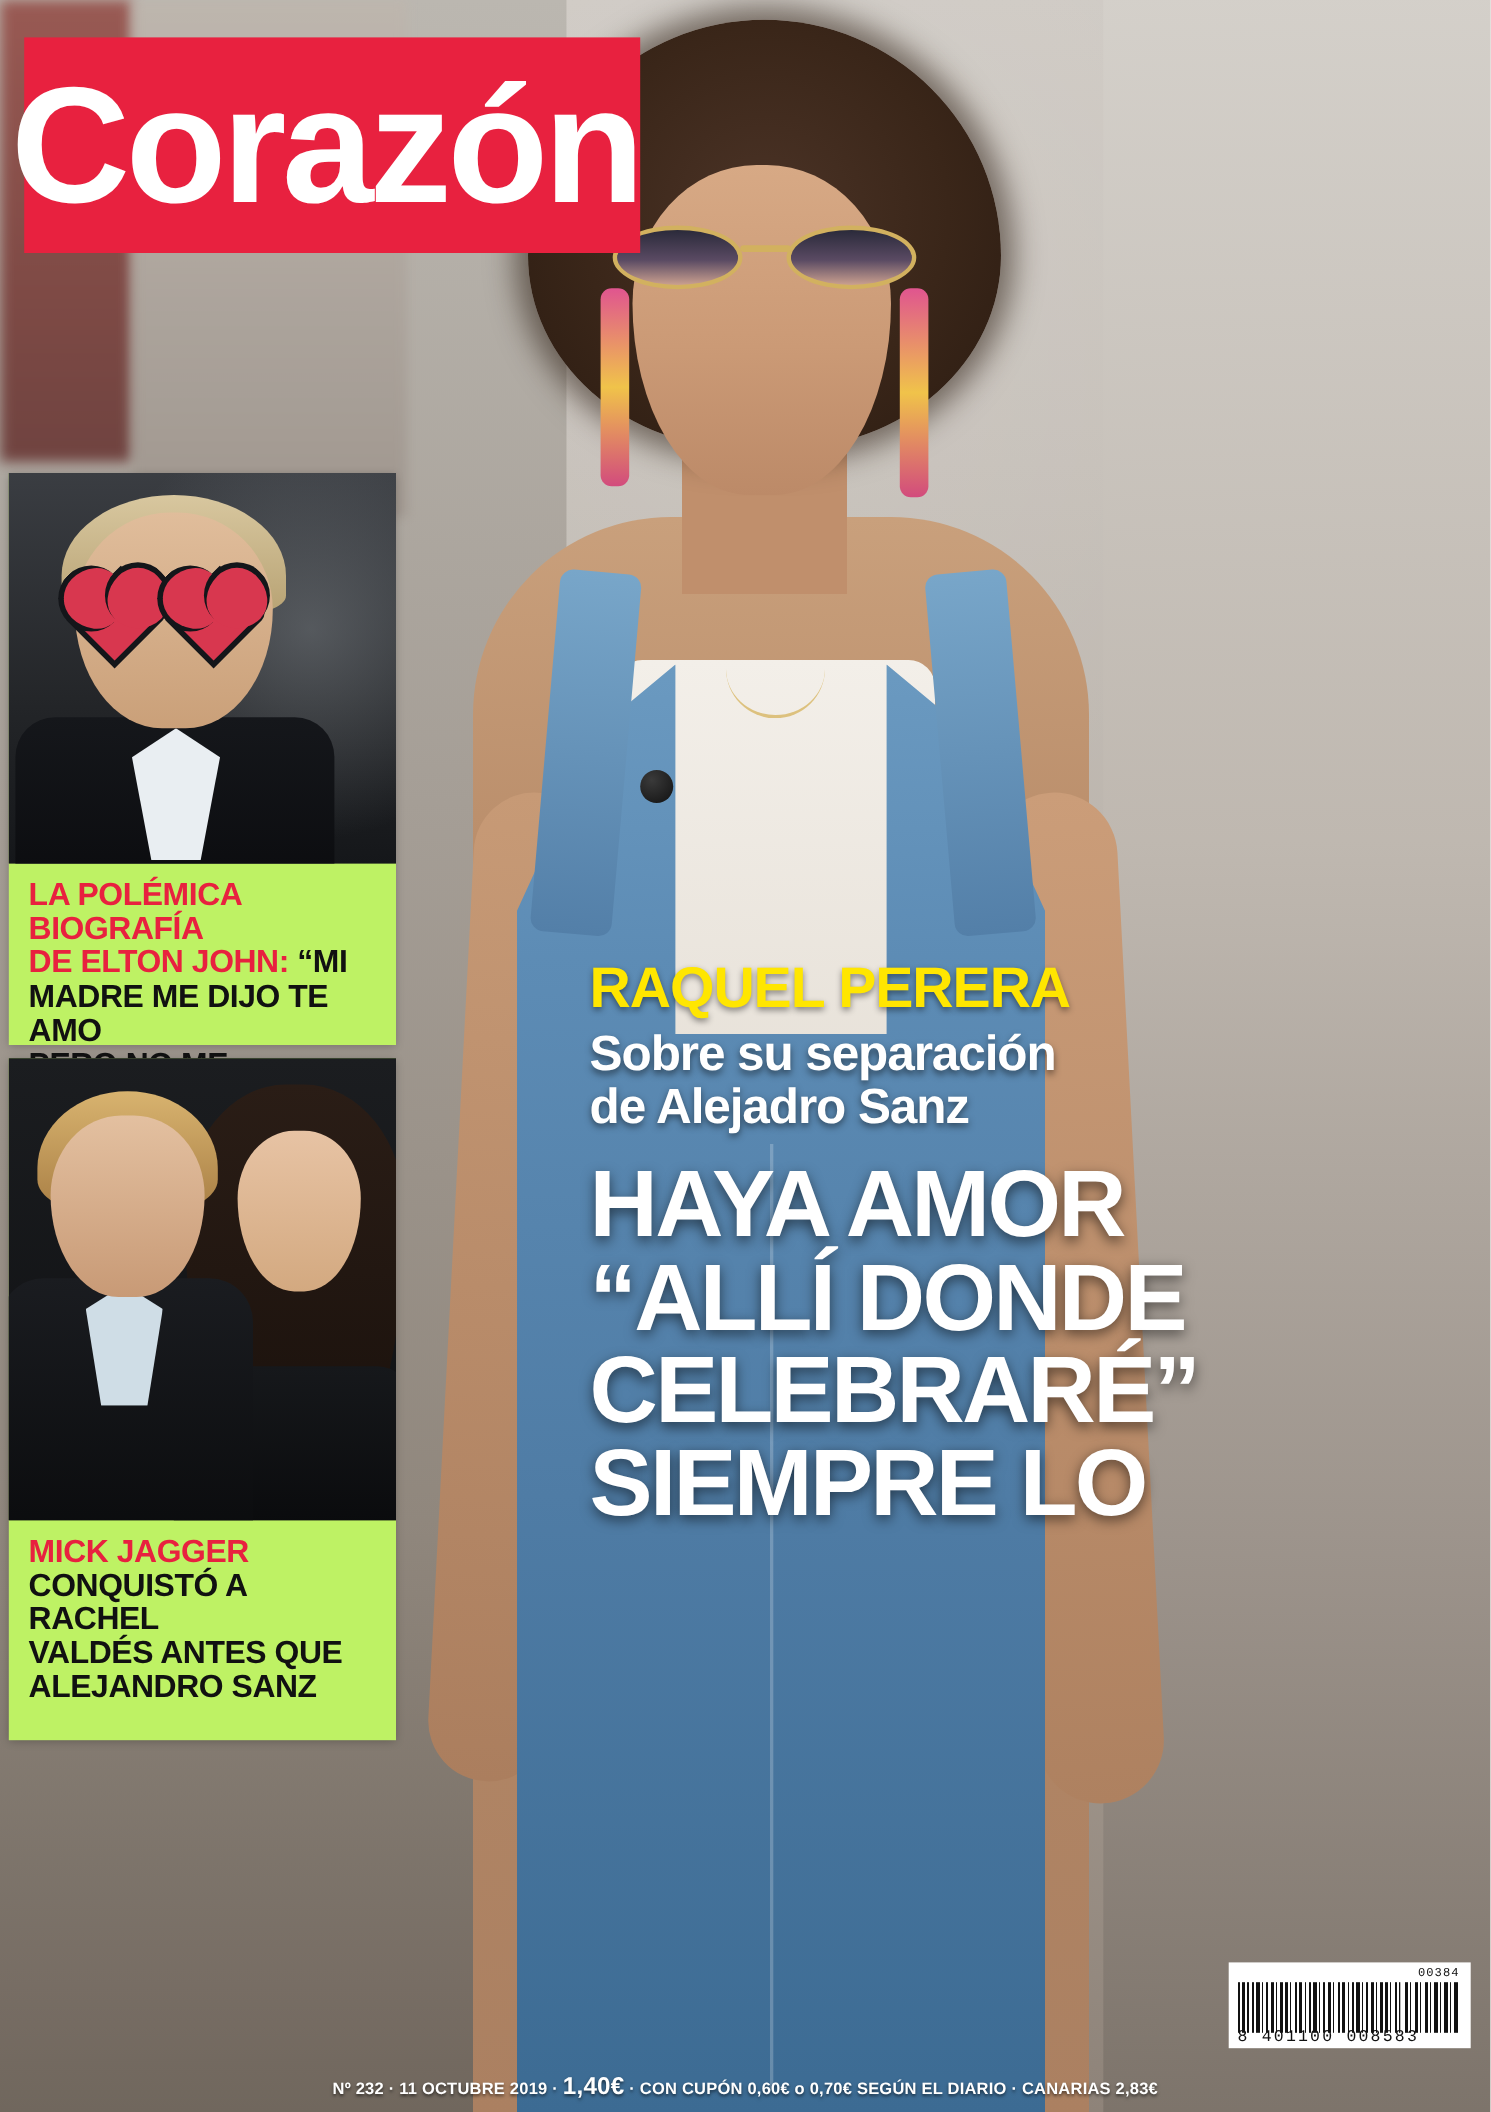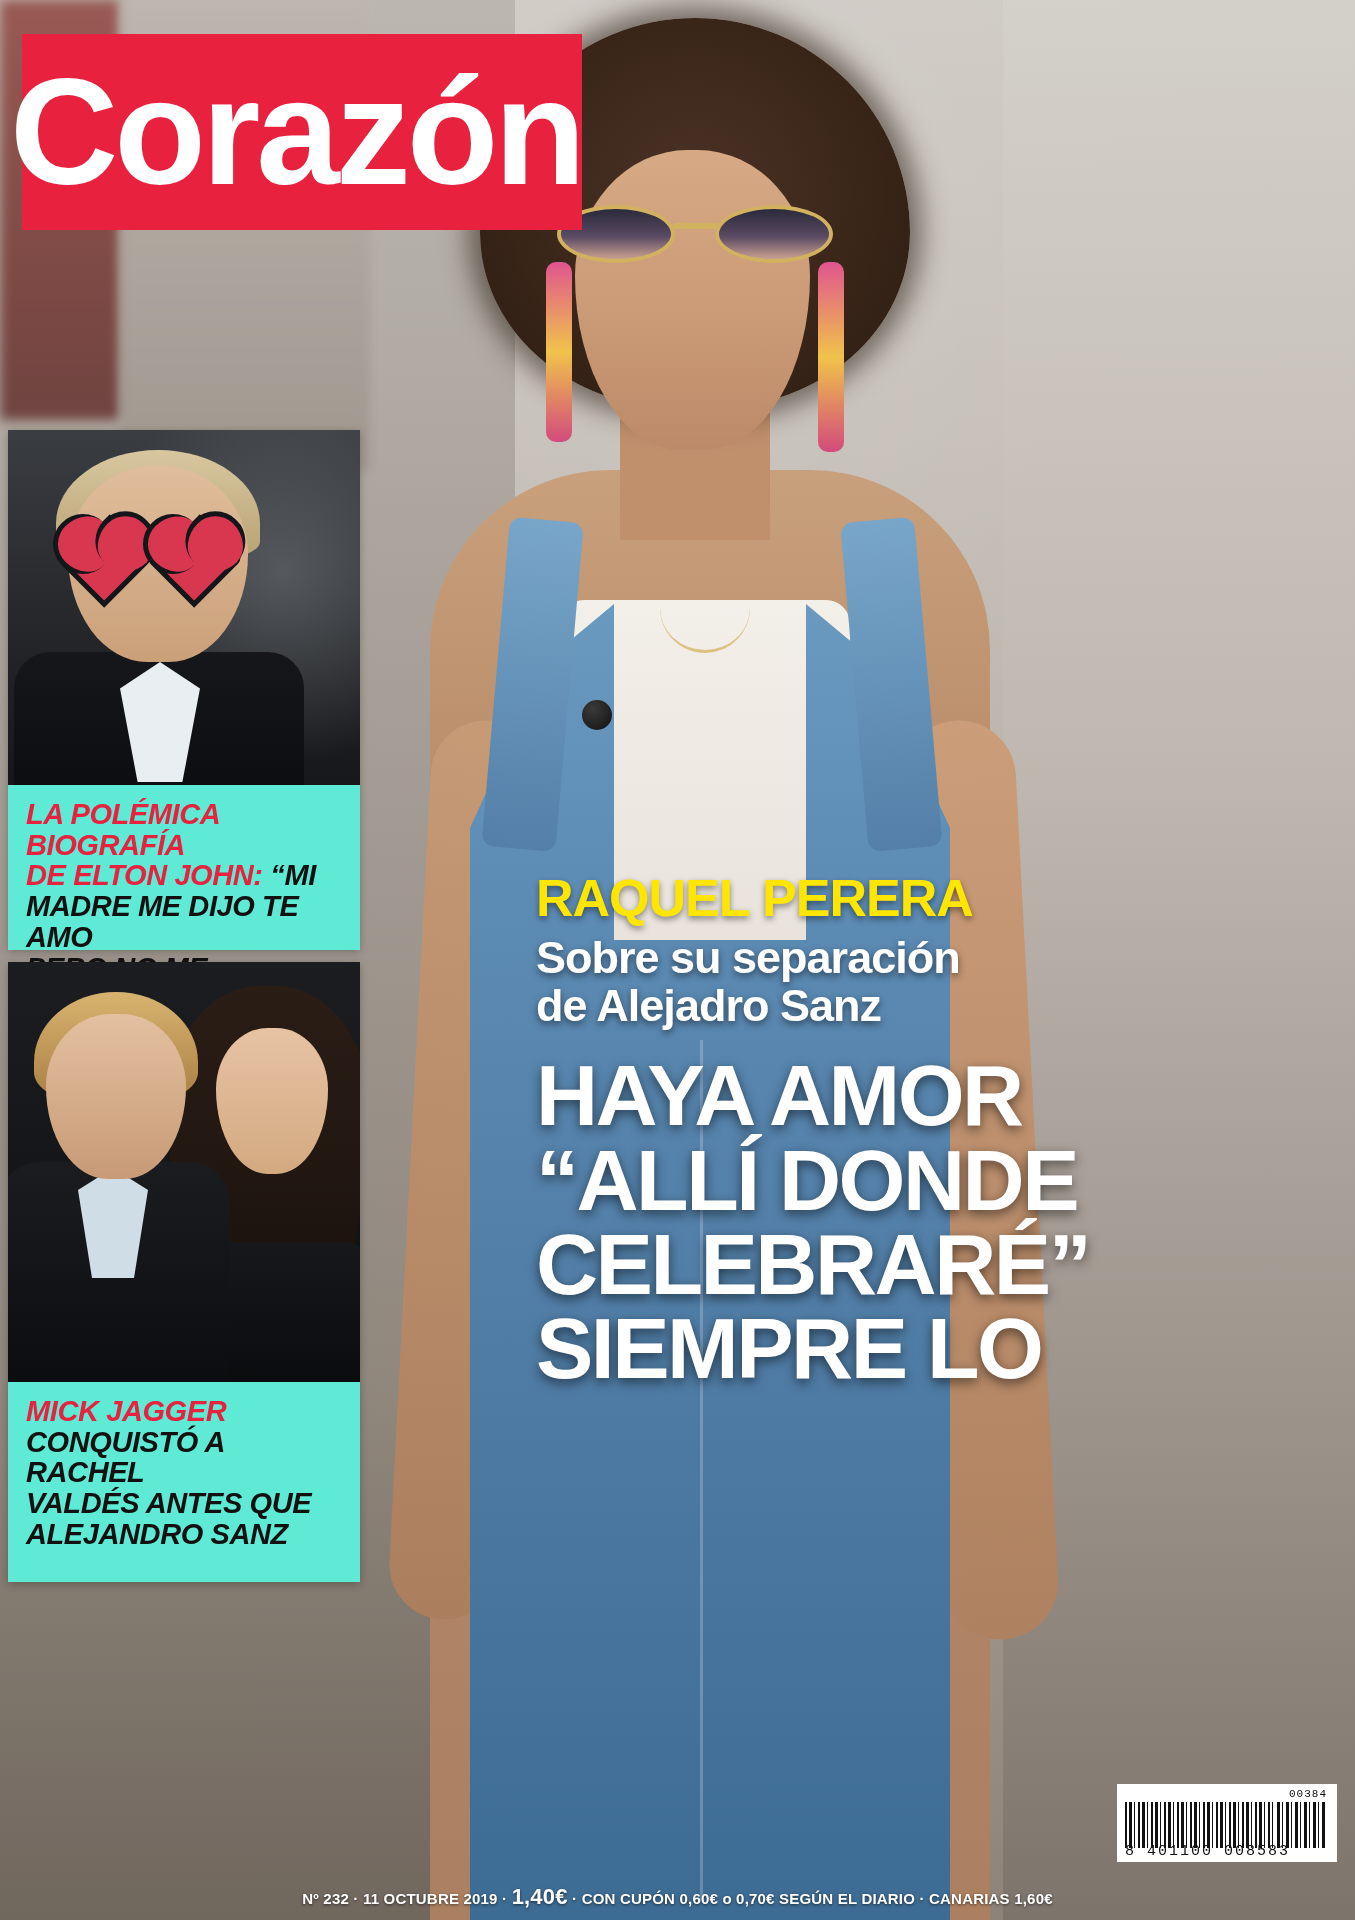--- a/index.html
+++ b/index.html
@@ -202,23 +202,22 @@
     font-weight: bold;
     line-height: 1;
     letter-spacing: -4px;
     white-space: nowrap;
     font-family: "Liberation Sans", sans-serif;
   }
 
   
   .panel {
     position: absolute;
-    background: #5eead4;
+    background: #bef264;
     box-shadow: 0 2px 8px rgba(0,0,0,0.25);
-    font-style: italic;
   }
   .panel-elton {
     left: 8px;
     top: 430px;
     width: 352px;
     height: 520px;
   }
   .photo-elton {
     position: absolute;
     left: 0; top: 0; width: 352px; height: 355px;
@@ -550,16 +549,16 @@
 
   <div class="footer">
     <span class="small">Nº 232</span>
     <span class="small">·</span>
     <span class="small">11 OCTUBRE 2019</span>
     <span class="small">·</span>
     <span class="price">1,40€</span>
     <span class="small">·</span>
     <span class="small">CON CUPÓN 0,60€ o 0,70€ SEGÚN EL DIARIO</span>
     <span class="small">·</span>
-    <span class="small">CANARIAS 1,60€</span>
+    <span class="small">CANARIAS 2,83€</span>
   </div>
 
 </div>
 
 </body></html>

